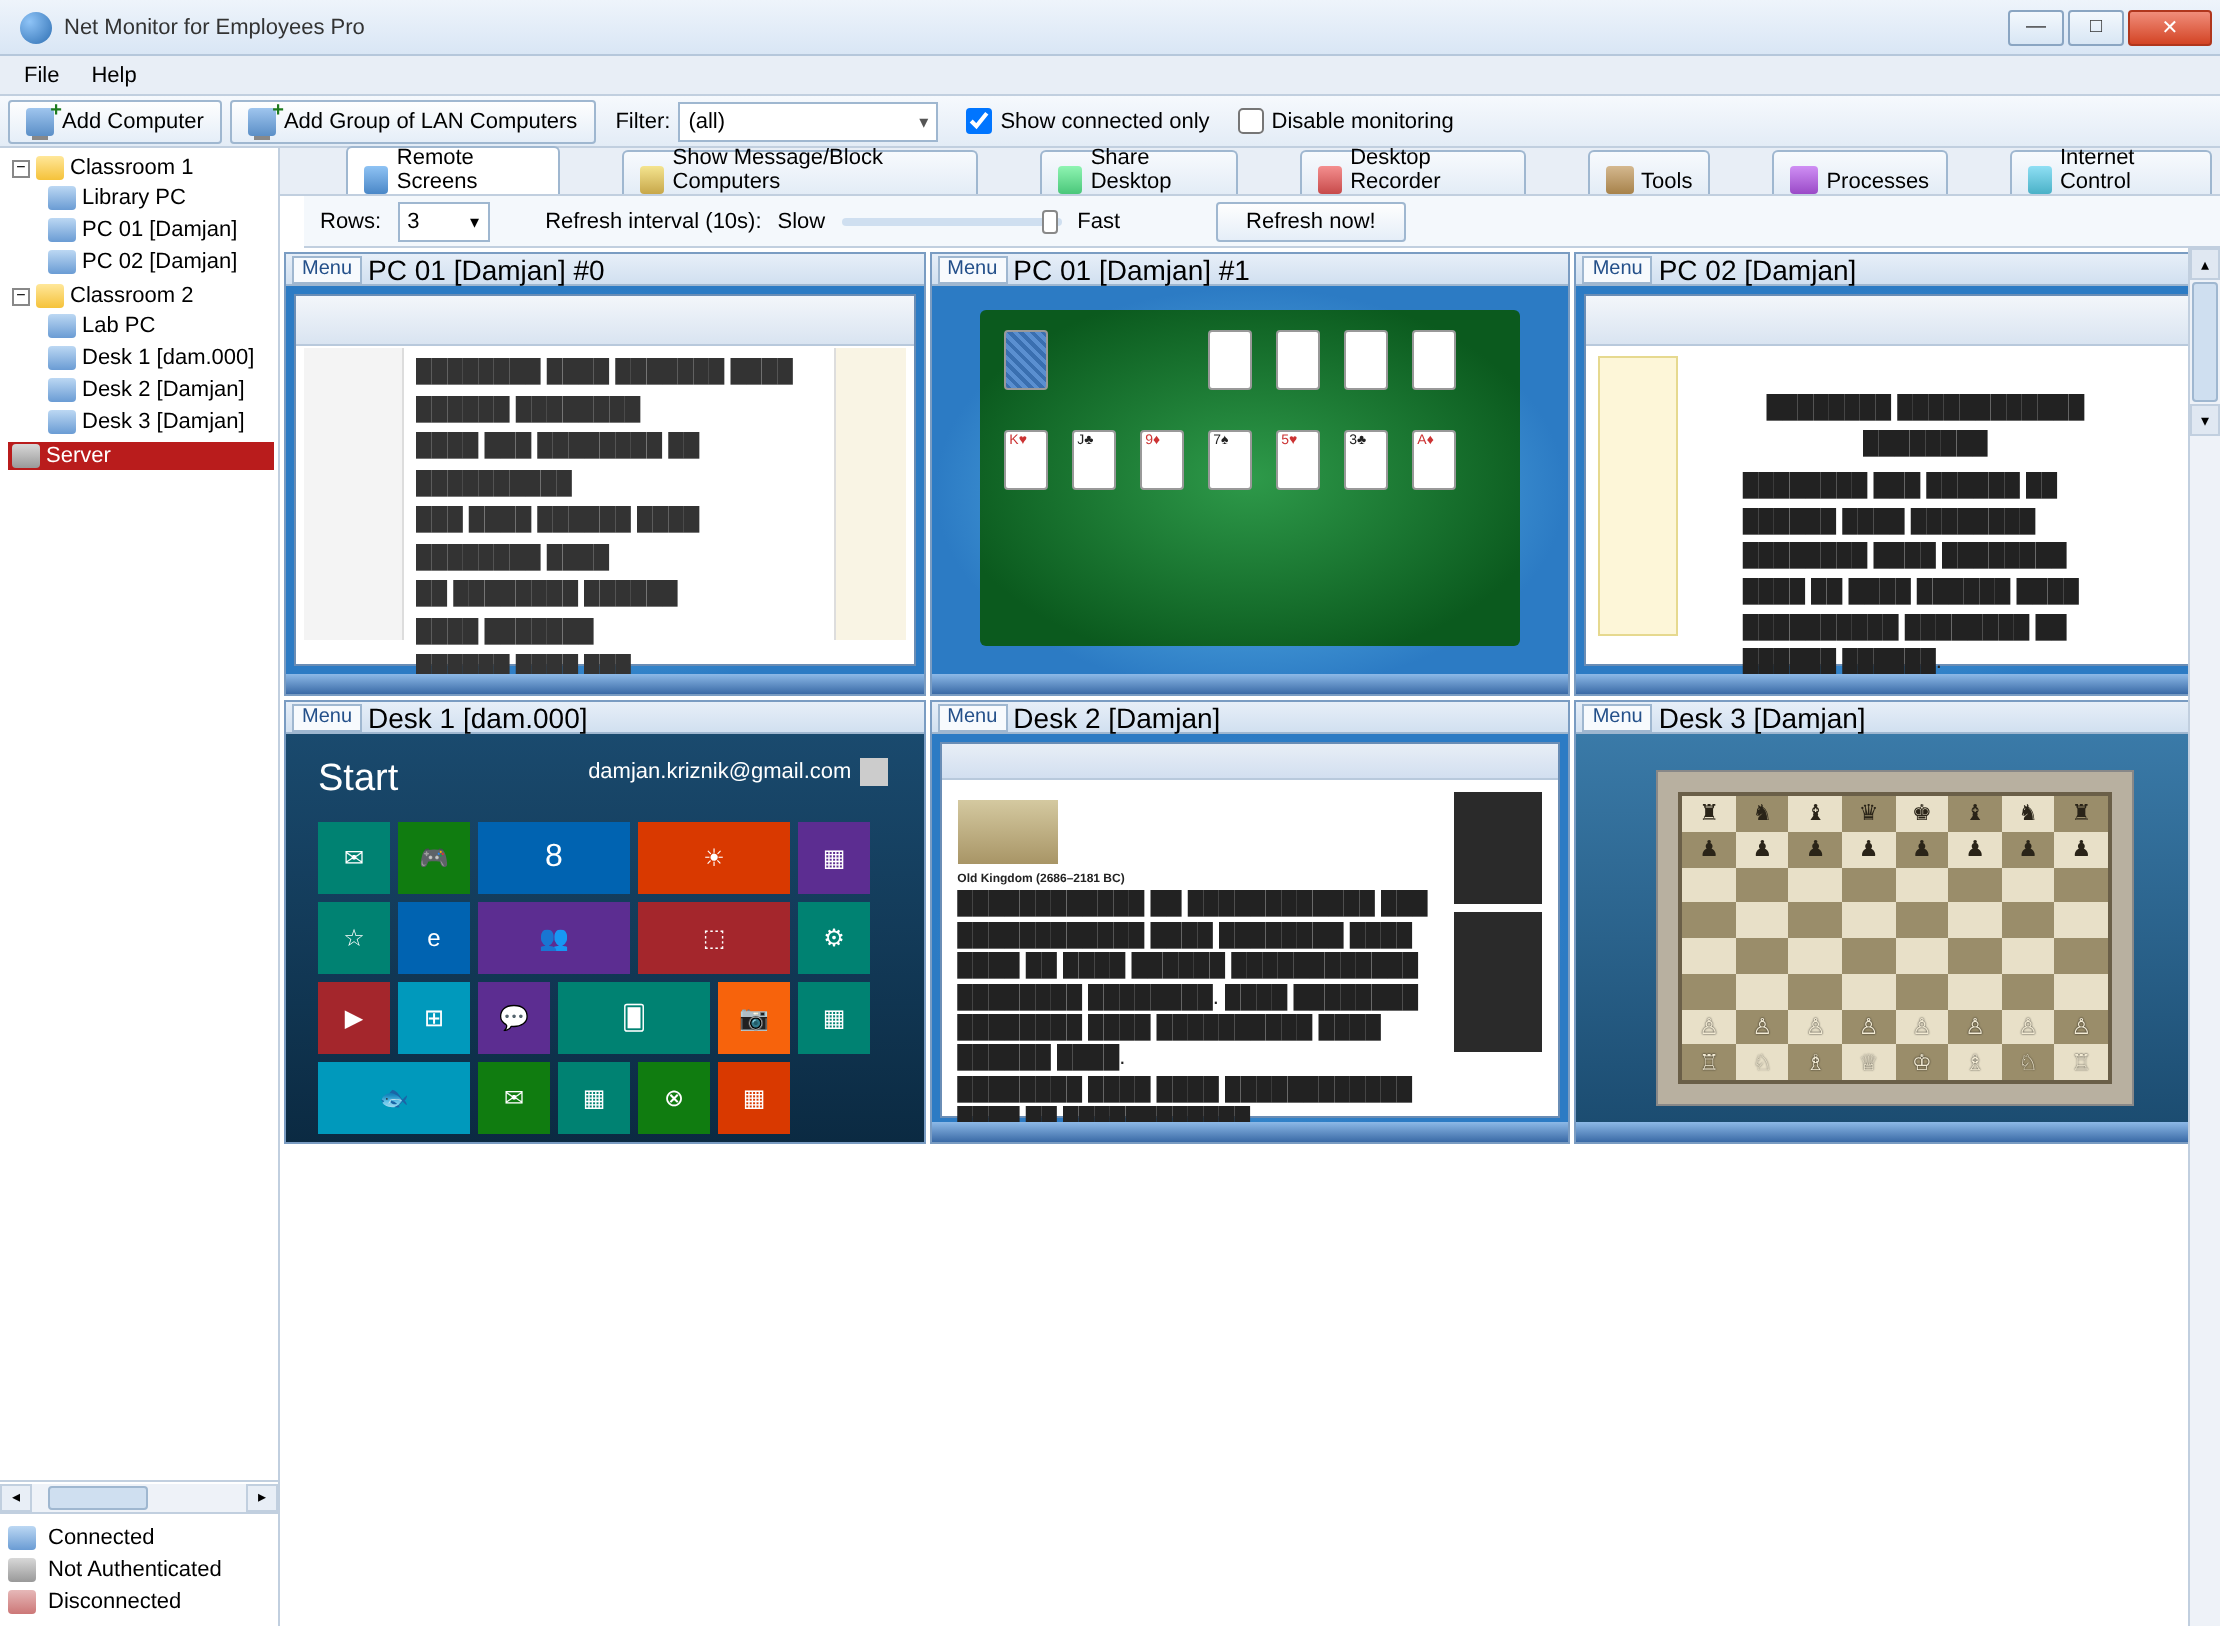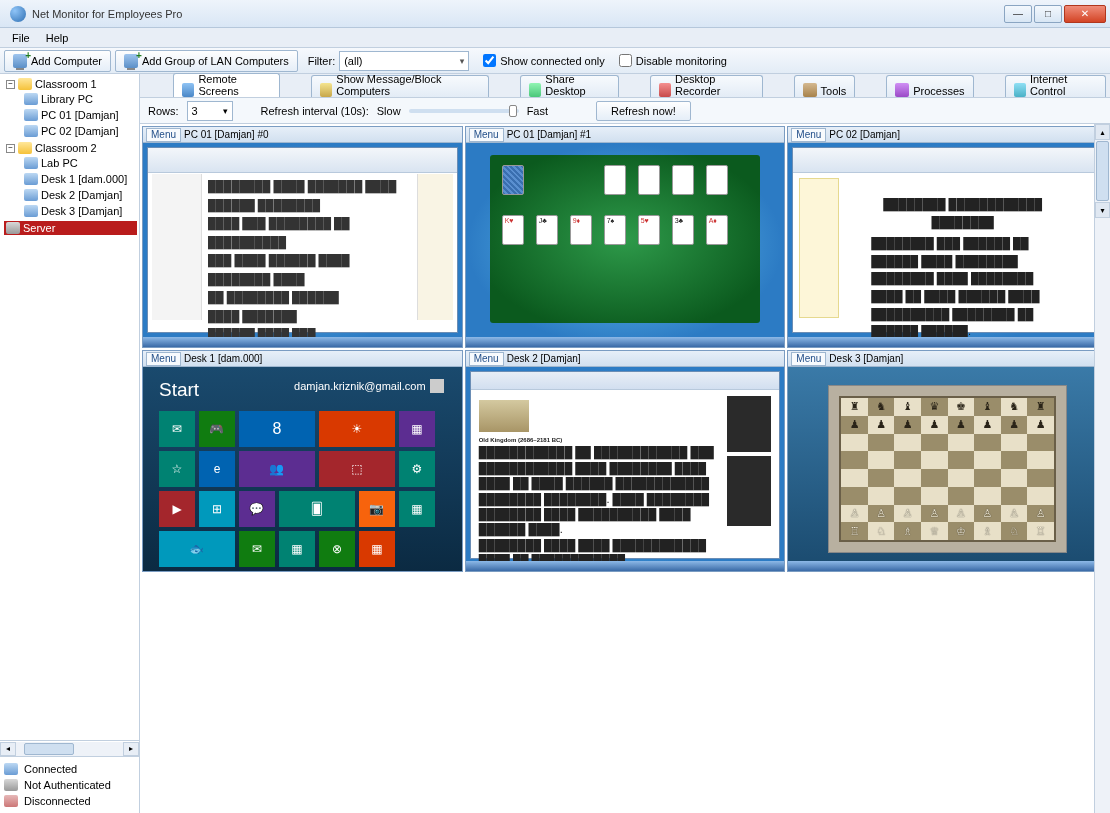--- a/index.html
+++ b/index.html
@@ -63,33 +63,33 @@
 .tab.active { background: #fff; height: 24px; position: relative; z-index: 1; }
 .tab .tab-ic { width: 14px; height: 14px; border-radius: 2px; }
 .ic-screens { background: linear-gradient(#8fc3f4,#4a87c7); }
 .ic-msg { background: linear-gradient(#f4e48f,#c7a74a); }
 .ic-share { background: linear-gradient(#8ff4b2,#4ac77a); }
 .ic-rec { background: linear-gradient(#f48f8f,#c74a4a); }
 .ic-tools { background: linear-gradient(#d4b88f,#a7824a); }
 .ic-proc { background: linear-gradient(#cf8ff4,#9a4ac7); }
 .ic-net { background: linear-gradient(#8fdff4,#4ab1c7); }
 
-.toolbar2 { height: 26px; border-bottom: 1px solid #c1cfdf; display: flex; align-items: center; padding: 0 8px; gap: 8px; background: #f4f8fc; }
+.toolbar2 { height: 26px; border-bottom: 1px solid #c1cfdf; display: flex; align-items: center; padding: 0 8px; gap: 8px; background: #f4f8fc; margin-left: 12px; }
 .rows-sel { width: 46px; height: 20px; border: 1px solid #9fb7d0; background: #fff; display: flex; align-items:center; justify-content:space-between; padding: 0 4px; }
 .rows-sel::after { content: "▾"; font-size: 9px; }
 .slider { width: 110px; height: 4px; background: #cfdff0; position: relative; border-radius: 2px; }
 .slider .thumb { position: absolute; top: -4px; left: 100px; width: 8px; height: 12px; background: #fff; border: 1px solid #888; border-radius: 2px; }
 .refresh-btn { height: 20px; padding: 0 14px; border: 1px solid #9fb7d0; background: linear-gradient(#fefefe,#e5eef8); border-radius: 2px; }
 
 .grid { flex: 1; overflow: auto; padding: 2px; position: relative; }
 .thumbs { display: grid; grid-template-columns: repeat(3, 1fr); grid-auto-rows: 222px; gap: 2px; }
 .thumb-cell { border: 1px solid #7a9cc2; background: #fff; display: flex; flex-direction: column; }
 .thumb-hdr { height: 16px; background: linear-gradient(#e7eff8,#d1e0f0); border-bottom: 1px solid #9fb7d0; display: flex; align-items: center; }
 .thumb-hdr .menu-btn { padding: 0 4px; height: 14px; border: 1px solid #9fb7d0; background: #f7fafd; margin: 0 3px; color: #24508a; font-size: 10px; display:flex; align-items:center; }
-.thumb-hdr .thumb-title { font-size: 10px; }
+.thumb-hdr .thumb-title { font-size: 14px; }
 .thumb-body { flex: 1; position: relative; overflow: hidden; }
 
 .grid-scroll { width: 16px; background: #eef2f8; border-left: 1px solid #c1cfdf; position: absolute; right: 0; top: 0; bottom: 0; }
 .grid-scroll .arrow { height: 16px; background: #e0e8f2; border: 1px solid #c1cfdf; font-size: 8px; display:flex; align-items:center; justify-content:center; }
 .grid-scroll .sthumb { height: 60px; background: #cfdff0; border: 1px solid #9fb7d0; margin: 1px; border-radius: 2px; }
 
 
 .win7 { background: radial-gradient(ellipse at center, #68c6f2 0%, #2c7bc4 70%); height: 100%; position: relative; }
 .win7 .taskbar { position: absolute; bottom: 0; left: 0; right: 0; height: 10px; background: linear-gradient(#8db9e7,#3a6aa6); }
 .app-window { position: absolute; inset: 4px 4px 14px 4px; background: #fff; border: 1px solid #6a8db5; }

